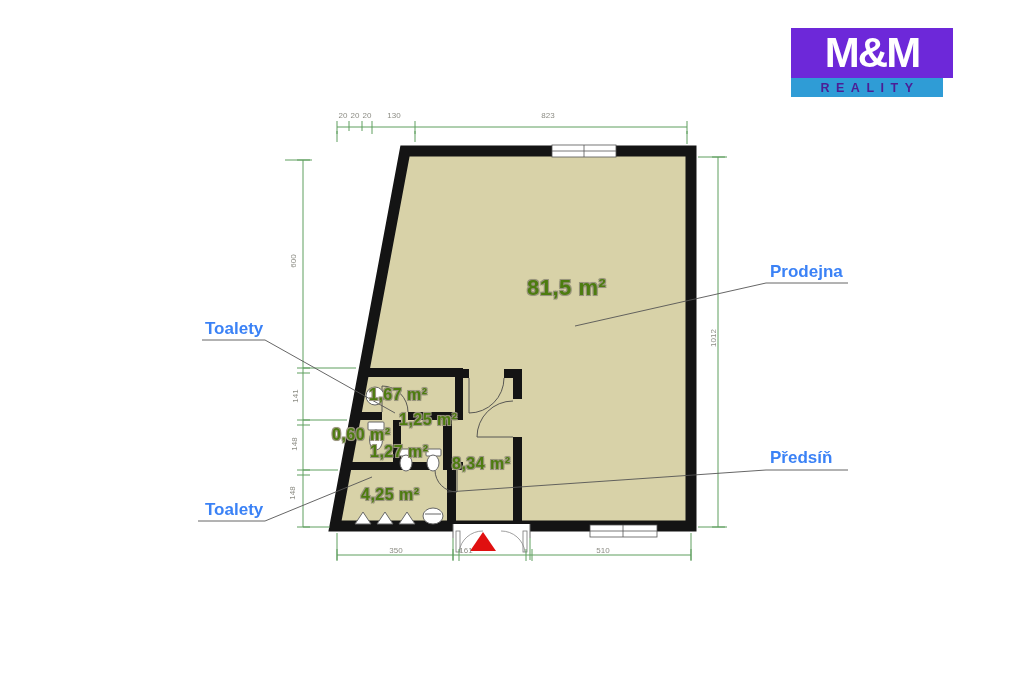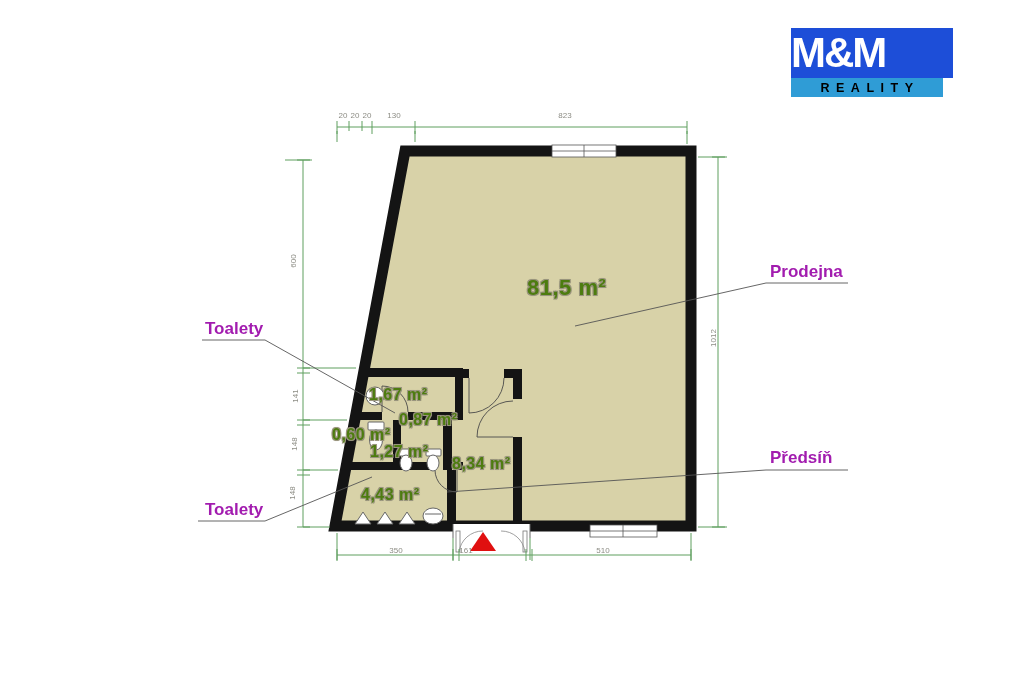--- a/index.html
+++ b/index.html
@@ -9,32 +9,32 @@
   }
   svg.plan{position:absolute;left:0;top:0;}
   
   .room-label{
     position:absolute;font-weight:bold;color:#4d7c0f;white-space:nowrap;
     text-shadow:-1px -1px 0 #98947c,1px -1px 0 #98947c,-1px 1px 0 #98947c,1px 1px 0 #98947c,0 0 2px #8a8670;
     font-size:16px;letter-spacing:.5px;
   }
   .room-label.big{font-size:22px;}
   
-  .callout{position:absolute;font-weight:bold;font-size:17px;color:#a21caf;white-space:nowrap;}
+  .callout{position:absolute;font-weight:bold;font-size:17px;color:#3b82f6;white-space:nowrap;}
   
   .dim{position:absolute;color:#8d8d85;font-size:8px;text-align:center;white-space:nowrap;line-height:10px;}
   .dim.v{width:30px;transform:rotate(-90deg);transform-origin:center center;}
   .footer-note{position:absolute;left:36px;top:644px;font-weight:bold;font-size:23px;color:#0a0a0a;}
   
-  .logo-red{position:absolute;left:791px;top:28px;width:162px;height:50px;background:#1d4ed8;
-    display:flex;align-items:center;}
+  .logo-red{position:absolute;left:791px;top:28px;width:162px;height:50px;background:#6d28d9;
+    display:flex;align-items:center;justify-content:center;}
   .logo-red span{color:#fff;font-weight:bold;font-size:42px;letter-spacing:-2px;}
   .logo-blue{position:absolute;left:791px;top:78px;width:152px;height:19px;background:#2f9cd6;
     display:flex;align-items:center;justify-content:center;}
-  .logo-blue span{color:#000000;font-weight:bold;font-size:12.5px;letter-spacing:6.5px;padding-left:6px;}
+  .logo-blue span{color:#4c1d95;font-weight:bold;font-size:12.5px;letter-spacing:6.5px;padding-left:6px;}
 </style>
 </head>
 <body>
 
 <div class="page">
 
   <svg class="plan" width="1024" height="683" viewBox="0 0 1024 683">
 
     <g stroke="#141414">
       <polygon points="405,151 691,151 691,526 335,526" stroke-width="11" stroke-linejoin="miter" fill="#d8d2a8"></polygon>
@@ -125,36 +125,36 @@
     <g fill="none" stroke-width="0.9" stroke="#555555">
       <path d="M202,340 H265 L395,413"></path>
       <path d="M198,521 H265 L372,477"></path>
       <path d="M848,283 H766 L575,326"></path>
       <path d="M848,470 H766 L447,492"></path>
     </g>
   </svg>
 
   <div class="room-label big" style="left:527px;top:275px;">81,5 m²</div>
   <div class="room-label" style="left:369px;top:386px;">1,67 m²</div>
-  <div class="room-label" style="left:399px;top:411px;">0,87 m²</div>
+  <div class="room-label" style="left:399px;top:411px;">1,25 m²</div>
   <div class="room-label" style="left:332px;top:426px;">0,60 m²</div>
   <div class="room-label" style="left:370px;top:443px;">1,27 m²</div>
   <div class="room-label" style="left:446px;top:455px;padding-left:6px;">8,34 m²</div>
-  <div class="room-label" style="left:361px;top:486px;">4,43 m²</div>
+  <div class="room-label" style="left:361px;top:486px;">4,25 m²</div>
 
   <div class="callout" style="left:205px;top:319px;">Toalety</div>
   <div class="callout" style="left:205px;top:500px;">Toalety</div>
   <div class="callout" style="left:770px;top:262px;">Prodejna</div>
   <div class="callout" style="left:770px;top:448px;">Předsíň</div>
 
   <div class="dim" style="left:336px;top:111px;width:14px;">20</div>
   <div class="dim" style="left:348px;top:111px;width:14px;">20</div>
   <div class="dim" style="left:360px;top:111px;width:14px;">20</div>
   <div class="dim" style="left:380px;top:111px;width:28px;">130</div>
-  <div class="dim" style="left:551px;top:111px;width:28px;">823</div>
+  <div class="dim" style="left:534px;top:111px;width:28px;">823</div>
 
   <div class="dim v" style="left:279px;top:256px;">600</div>
   <div class="dim v" style="left:281px;top:391px;">141</div>
   <div class="dim v" style="left:280px;top:439px;">148</div>
   <div class="dim v" style="left:278px;top:488px;">148</div>
 
   <div class="dim v" style="left:699px;top:333px;">1012</div>
 
   <div class="dim" style="left:382px;top:546px;width:28px;">350</div>
   <div class="dim" style="left:452px;top:546px;width:28px;">161</div>

